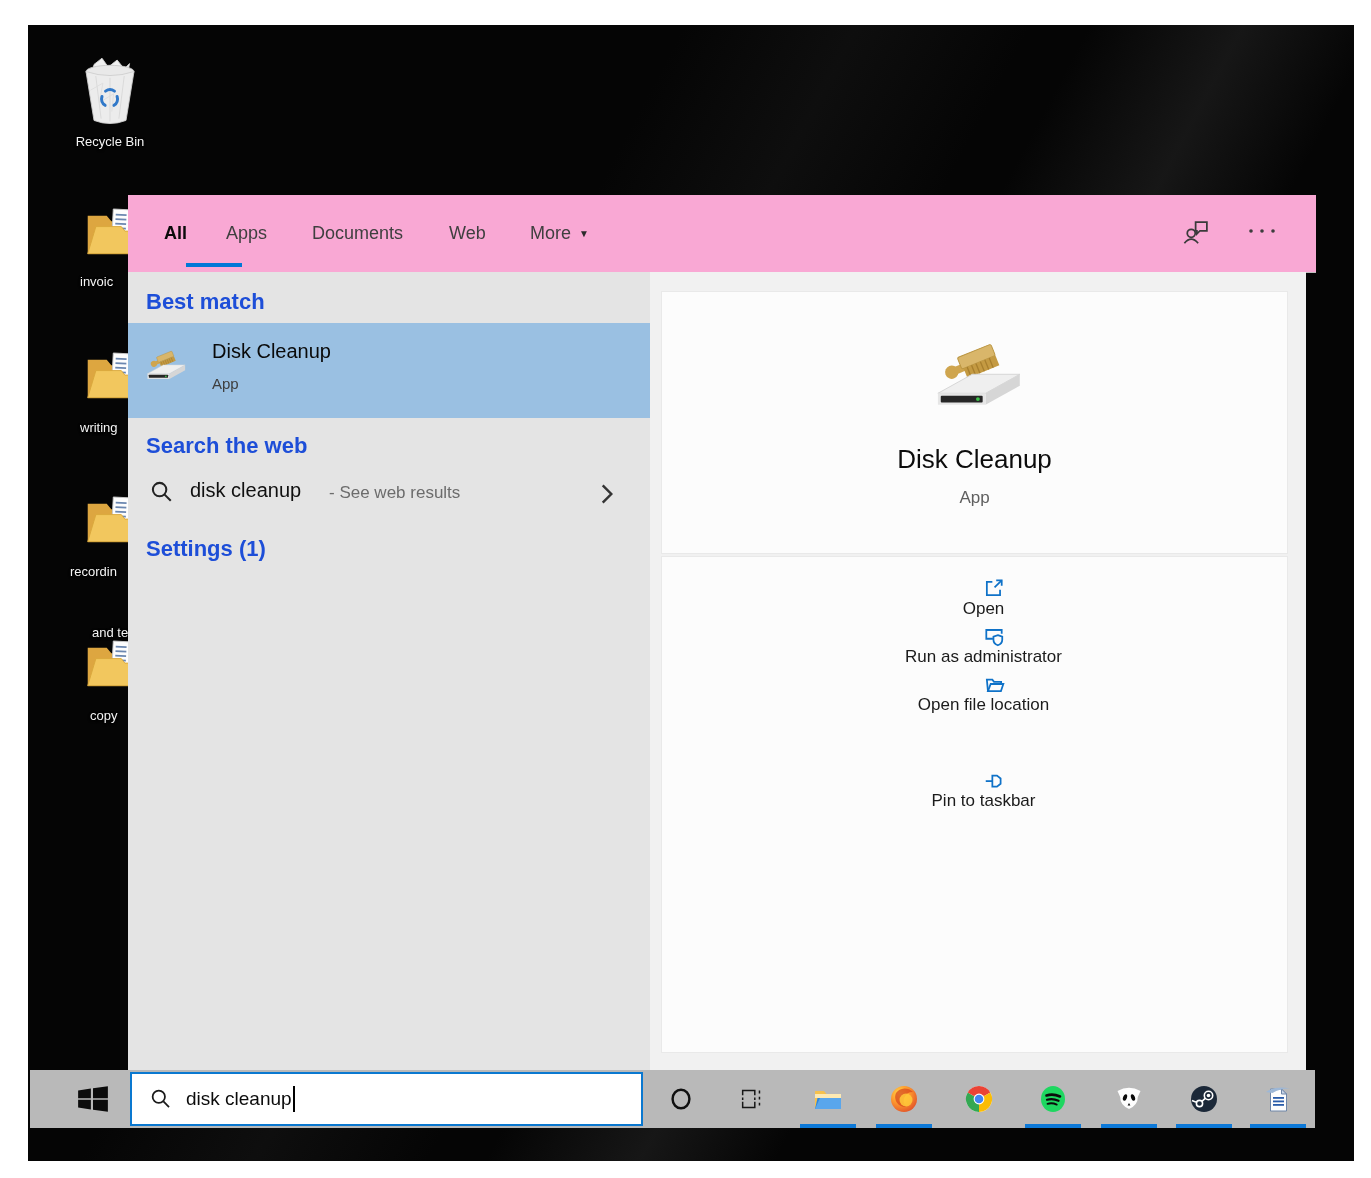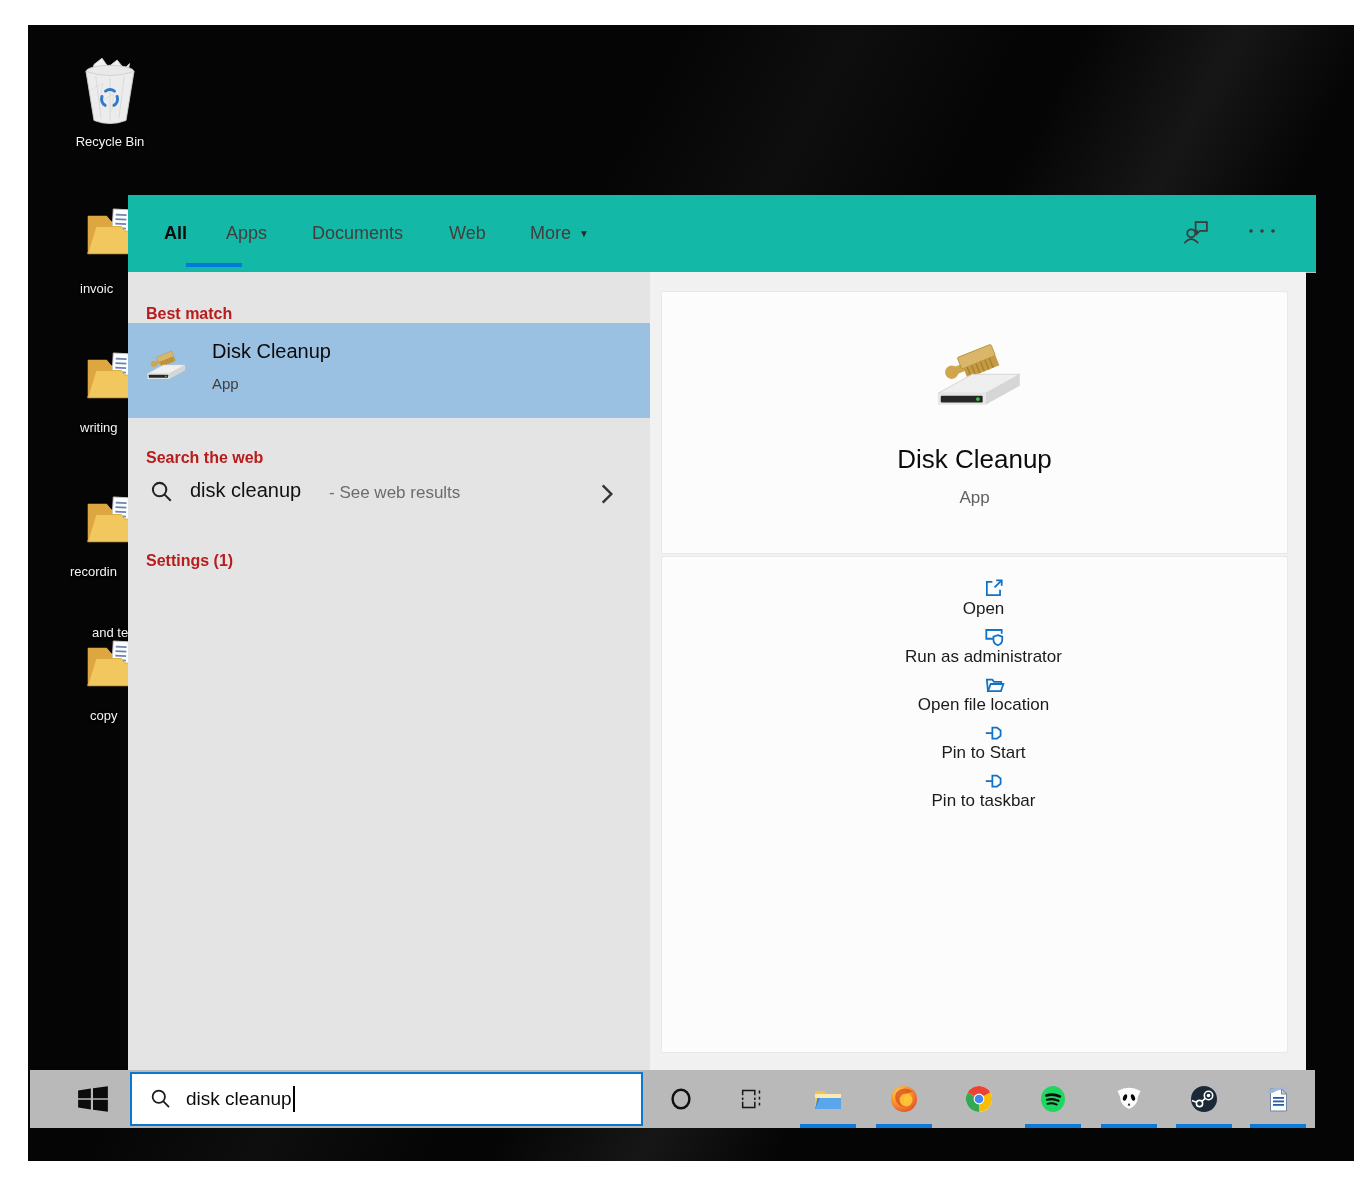--- a/index.html
+++ b/index.html
@@ -19,31 +19,31 @@
       linear-gradient(118deg, transparent 34%, rgba(28,28,28,.4) 43%, transparent 52%),
       #050505;
   }
 
   
   .desk-item{z-index:1;color:#fff;text-align:center;}
   .desk-label{z-index:1;color:#f4f4f4;font-size:13px;text-shadow:0 1px 3px #000,0 0 2px #000;white-space:nowrap;}
 
   
   .flyout{z-index:5;}
-  .tabbar{left:128px;top:195px;width:1188px;height:77px;background:#14b8a6;border-bottom:1px solid #bfbfbf;}
+  .tabbar{left:128px;top:195px;width:1188px;height:77px;background:#f9a8d4;border-bottom:1px solid #bfbfbf;}
   .tab{position:absolute;top:0;height:76px;display:flex;align-items:center;font-size:18px;color:#3f3f3f;cursor:default;}
   .tab.active{color:#0b0b0b;font-weight:bold;}
   .tab-underline{left:22px;top:68px;width:56px;height:4px;background:#0078d7;}
   .dd-arrow{font-size:10px;margin-left:8px;color:#2b2b2b;}
   .hdr-ico{position:absolute;top:22px;}
 
   .left-pane{left:128px;top:272px;width:522px;height:798px;background:#e4e4e4;}
   .right-pane{left:650px;top:272px;width:656px;height:798px;background:#f1f1f1;}
 
-  .sec-hdr{position:absolute;font-size:16px;font-weight:bold;color:#b91c1c;margin-top:16px;}
+  .sec-hdr{position:absolute;font-size:22px;font-weight:bold;color:#1d4ed8;}
   .bm-row{left:0px;top:51px;width:522px;height:95px;background:#9ac0e2;}
   .bm-title{position:absolute;left:84px;top:17px;font-size:20px;color:#0a0a0a;}
   .bm-sub{position:absolute;left:84px;top:52px;font-size:15px;color:#3e3e3e;}
   .web-row{left:0px;top:196px;width:522px;height:52px;}
   .web-q{font-size:20px;color:#101010;}
   .web-hint{font-size:17px;color:#6c6c6c;margin-left:8px;}
 
   .card{background:#fcfcfc;box-shadow:0 0 0 1px rgba(0,0,0,0.03);}
   .card1{left:12px;top:20px;width:625px;height:261px;}
   .card2{left:12px;top:285px;width:625px;height:495px;}
@@ -124,21 +124,21 @@
       <use href="#sym-recycle"></use>
     </svg>
 </div>
 <div class="abs desk-label" style="left:58px;top:134px;width:104px;text-align:center;">Recycle Bin</div>
 
 <div class="abs desk-item" style="left:85px;top:203px;z-index:1;">
   <svg width="58" height="58">
       <use href="#sym-folder"></use>
     </svg>
 </div>
-<div class="abs desk-label" style="left:80px;top:281px;z-index:1;">invoic</div>
+<div class="abs desk-label" style="left:80px;top:274px;z-index:1;">invoic</div>
 
 <div class="abs desk-item" style="left:85px;top:347px;z-index:1;">
   <svg width="58" height="58">
       <use href="#sym-folder"></use>
     </svg>
 </div>
 <div class="abs desk-label" style="left:80px;top:420px;z-index:1;">writing</div>
 
 <div class="abs desk-item" style="left:85px;top:491px;z-index:1;">
   <svg width="58" height="58">
@@ -242,27 +242,20 @@
         <path d="M13.5 9.2 l4 1.3 v2.9 c0 2.4 -1.7 4.2 -4 5 c-2.3 -.8 -4 -2.6 -4 -5 v-2.9 z"></path>
       </svg>
       <span class="action-label">Run as administrator</span>
     </div>
     <div class="action-row" style="top:116px;">
       <svg class="ico" viewBox="0 0 20 20" fill="none" stroke="#0f72c8" stroke-width="1.6">
         <path d="M4.5 16.5 L3.5 6 h5 l1.5 2 h6.5 v2"></path>
         <path d="M4.5 16.5 L7 10 h11.5 l-2.2 6.5 z"></path>
       </svg>
       <span class="action-label">Open file location</span>
-    </div>
-    <div class="action-row" style="top:164px;">
-      <svg class="ico" viewBox="0 0 20 20" fill="none" stroke="#0f72c8" stroke-width="1.6">
-        <path d="M2.5 11 H8.5"></path>
-          <path d="M8.5 6 h4.2 l3.3 2.6 v4.8 L12.7 16 H8.5 Z"></path>
-      </svg>
-      <span class="action-label">Pin to Start</span>
     </div>
     <div class="action-row" style="top:212px;">
       <svg class="ico" viewBox="0 0 20 20" fill="none" stroke="#0f72c8" stroke-width="1.6">
         <path d="M2.5 11 H8.5"></path>
           <path d="M8.5 6 h4.2 l3.3 2.6 v4.8 L12.7 16 H8.5 Z"></path>
       </svg>
       <span class="action-label">Pin to taskbar</span>
     </div>
   </div>
 </div>

